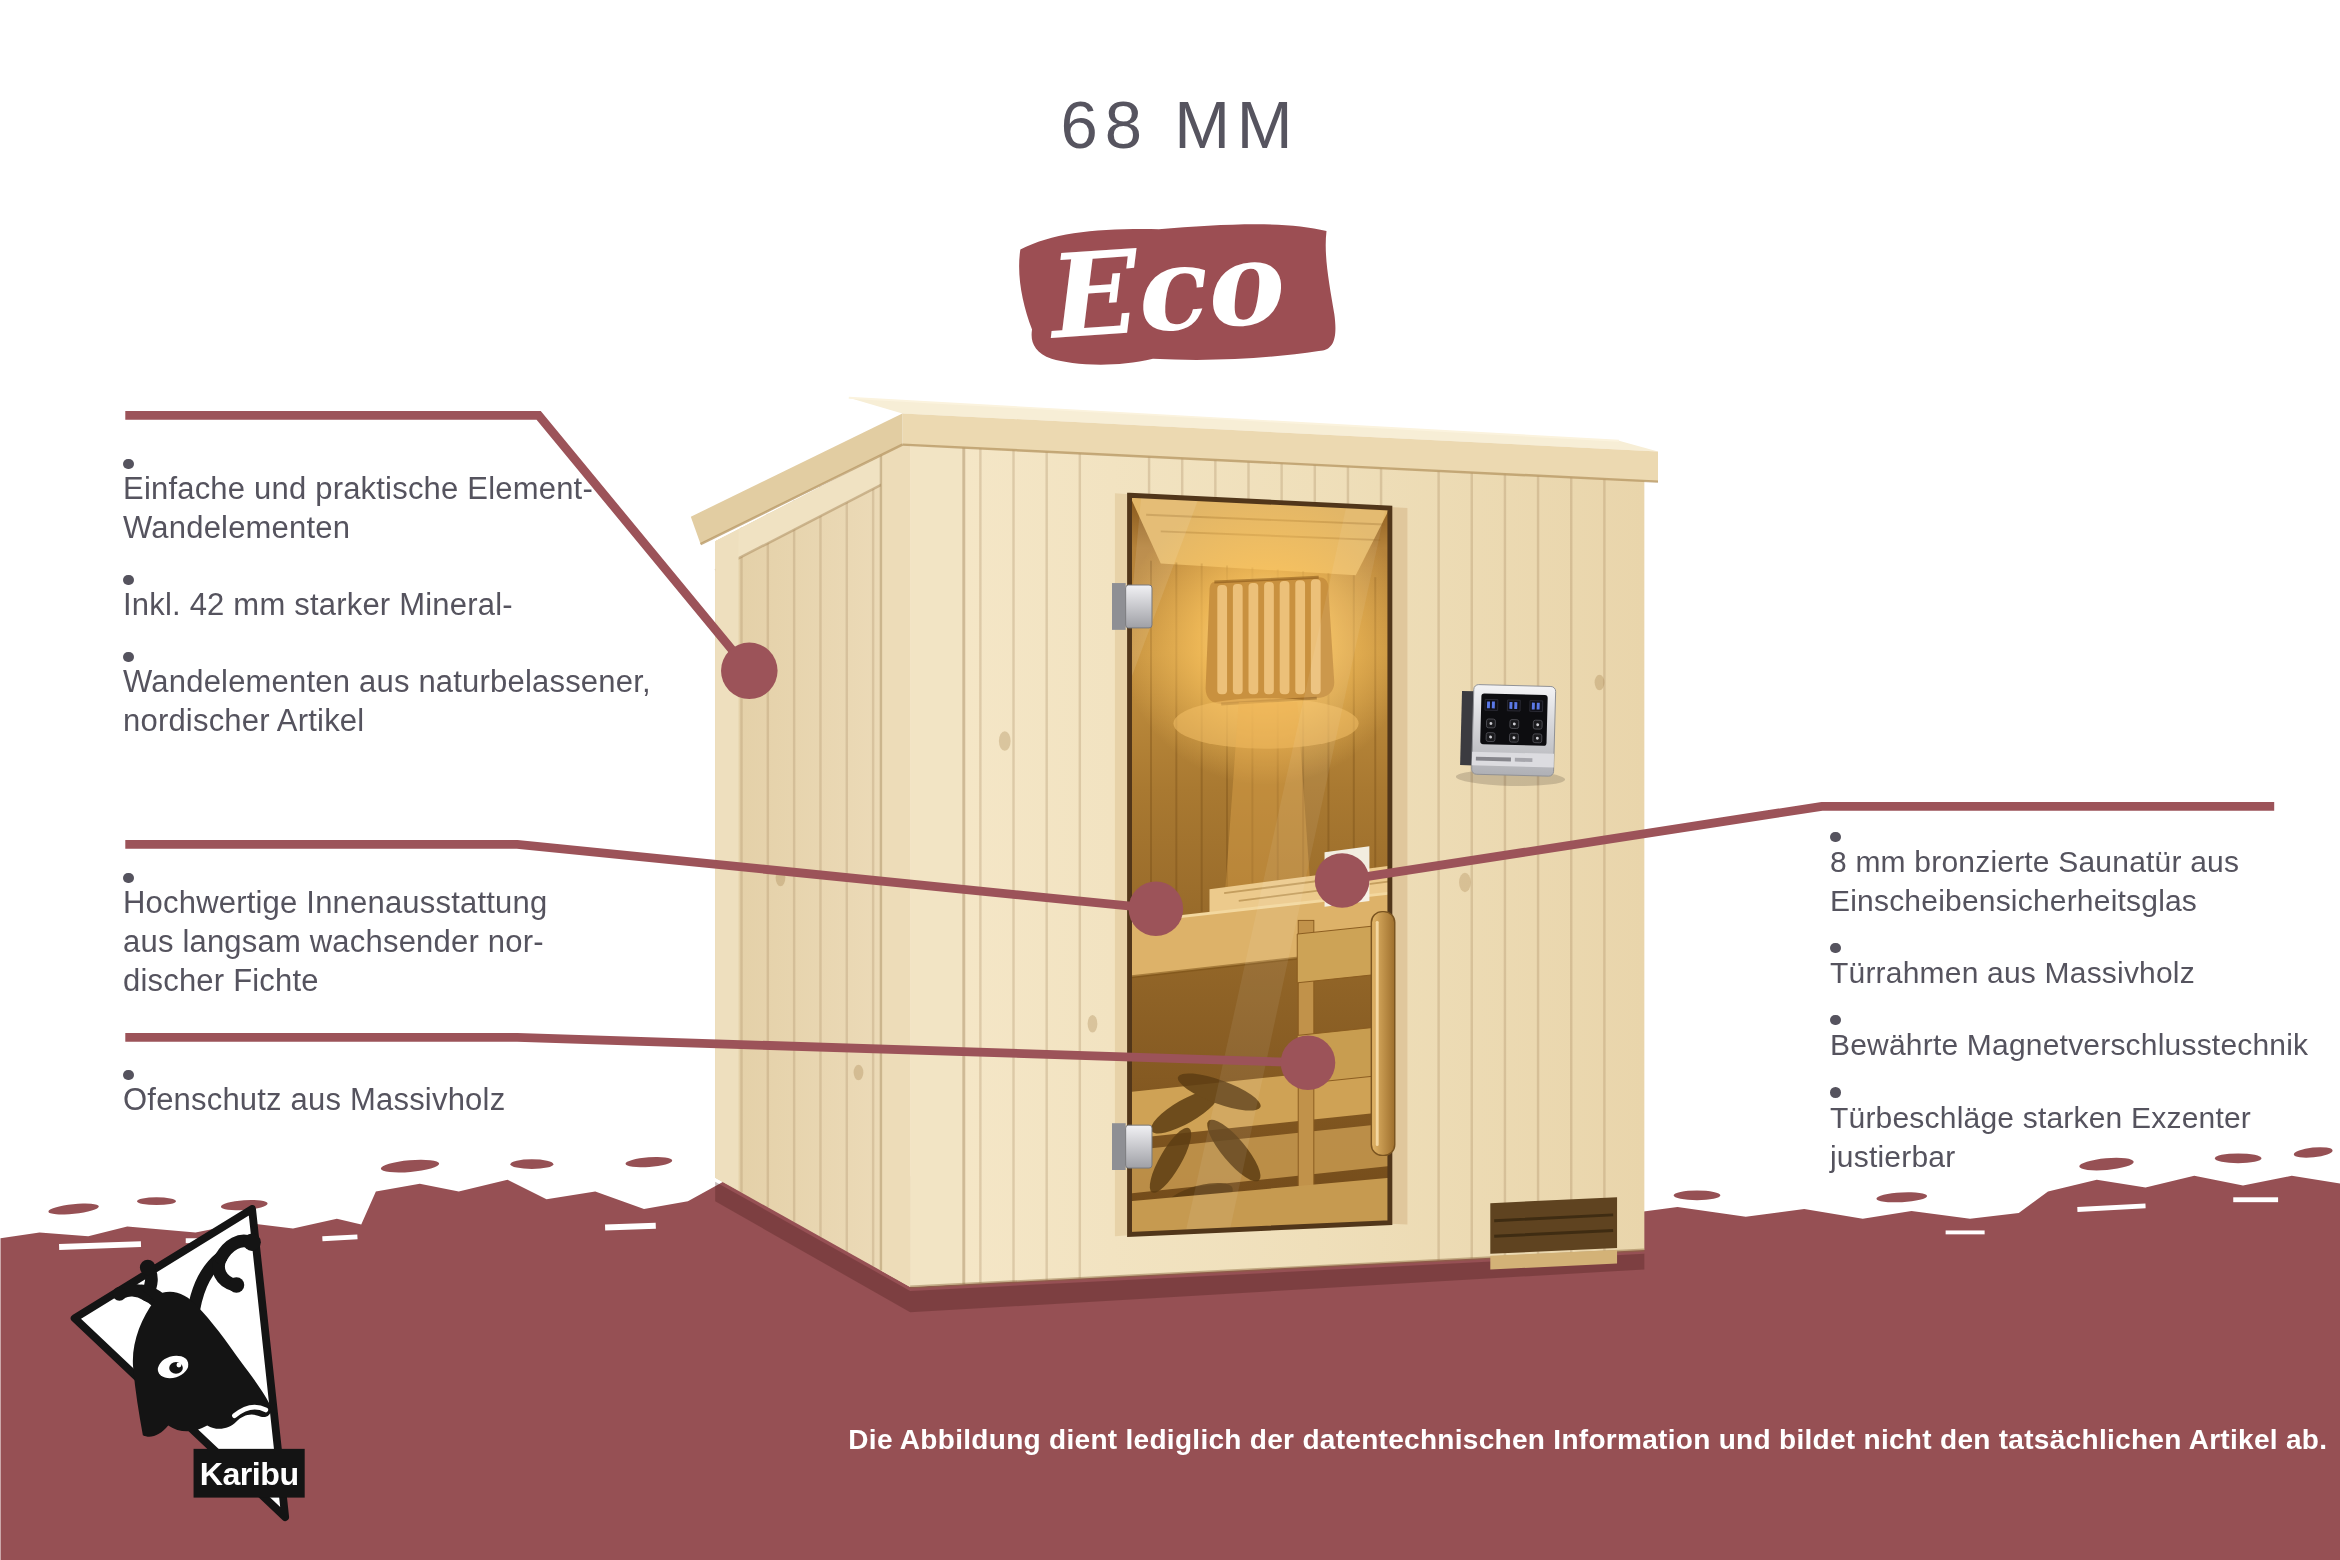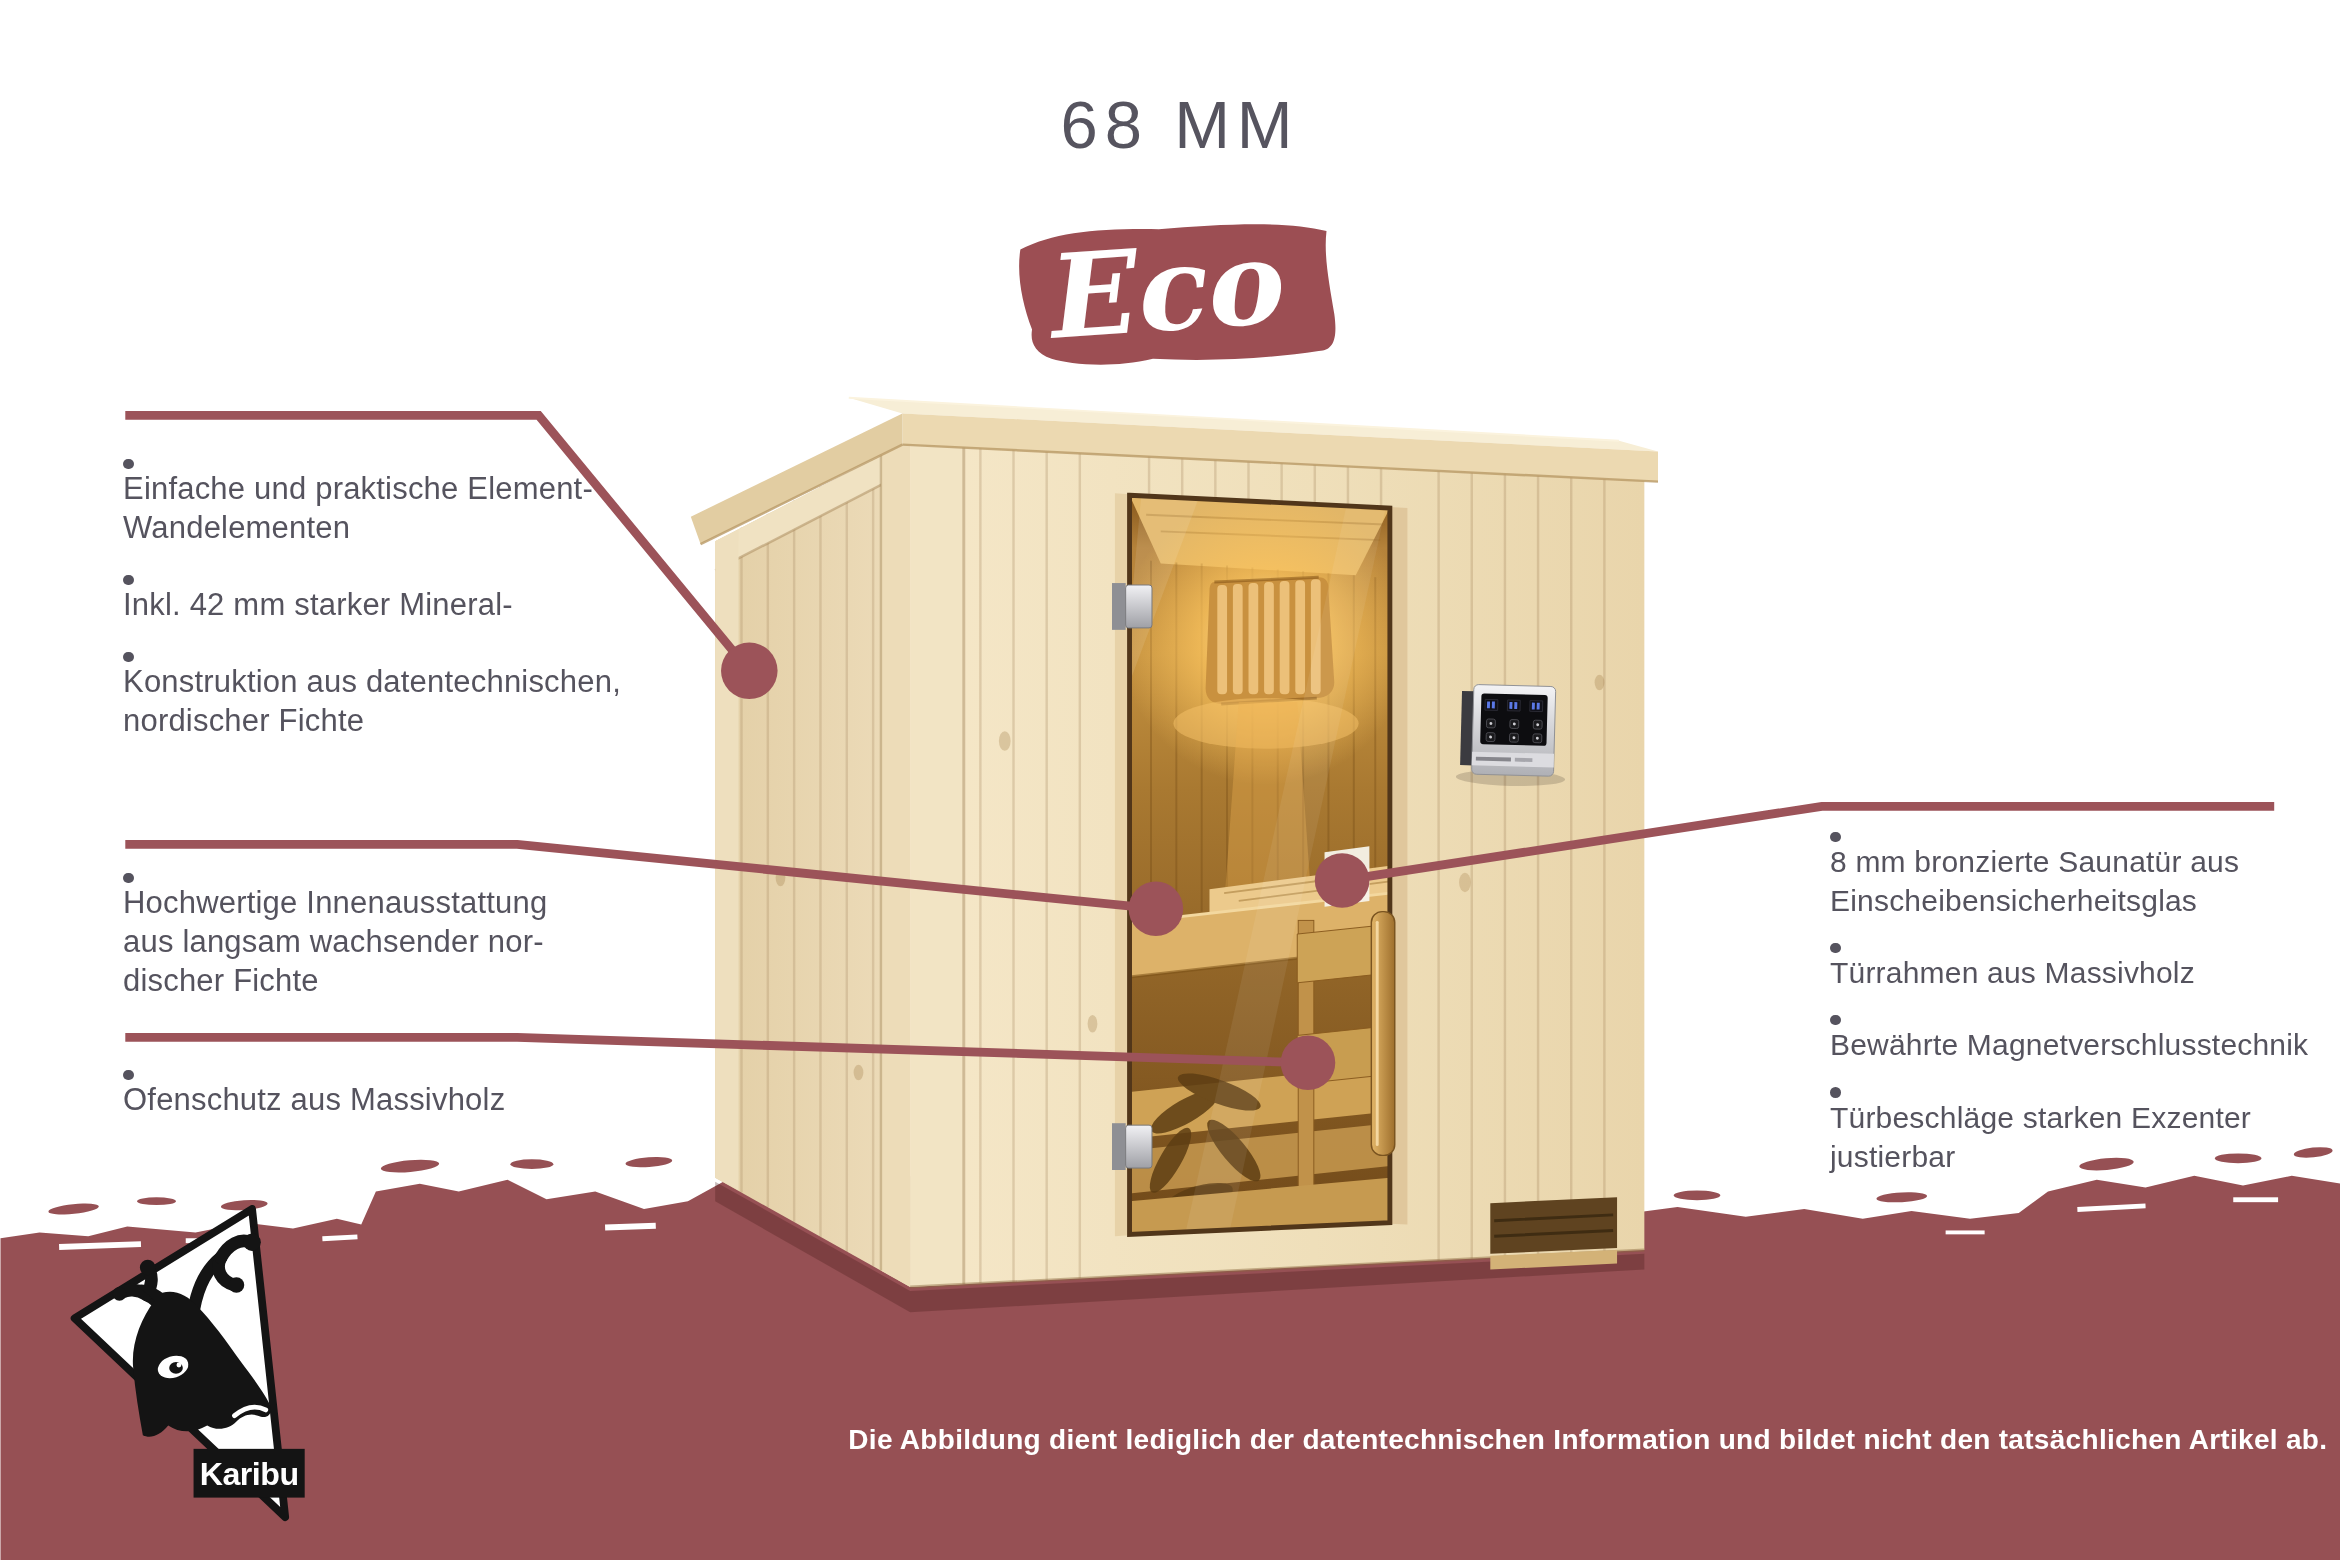--- a/index.html
+++ b/index.html
@@ -322,22 +322,22 @@
   </div>
   <div class="fitem">
     <span class="fdot"></span>
     <div>
       <div>Inkl. 42 mm starker Mineral-</div>
     </div>
   </div>
   <div class="fitem">
     <span class="fdot"></span>
     <div>
-      <div>Konstruktion aus datentechnischen,</div>
-      <div>nordischer Fichte</div>
+      <div>Wandelementen aus naturbelassener,</div>
+      <div>nordischer Artikel</div>
     </div>
   </div>
 </div>
 
 <div class="feature" style="left:123px;top:858px;">
   <div class="fitem">
     <span class="fdot"></span>
     <div>
       <div>Hochwertige Innenausstattung</div>
       <div>aus langsam wachsender nor-</div>

